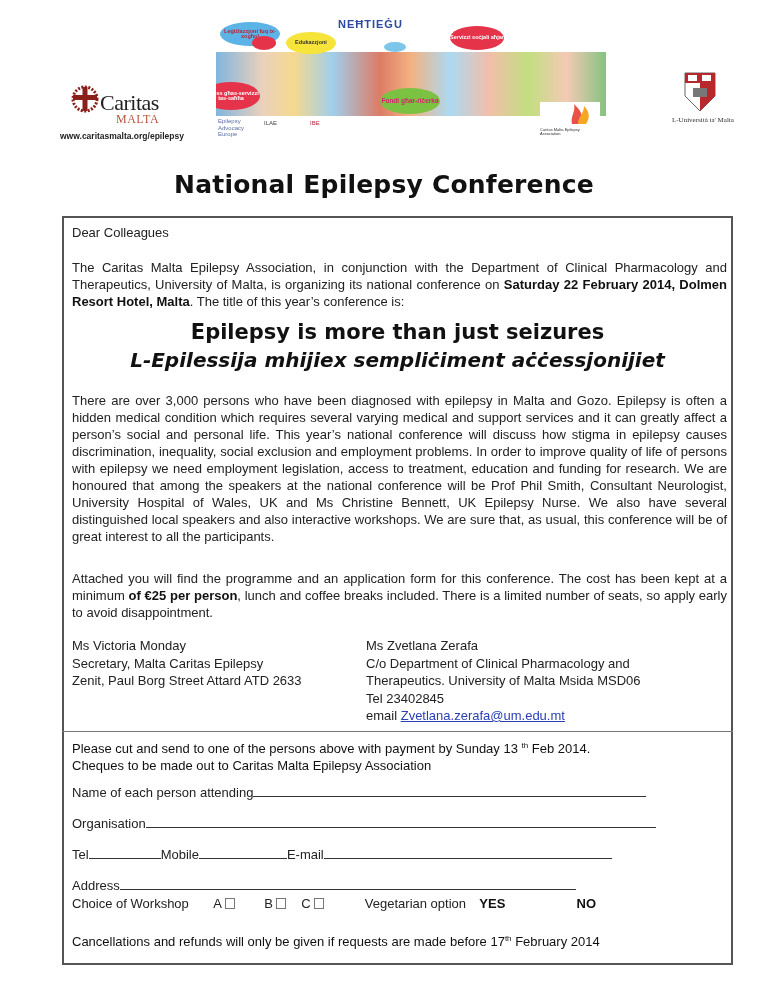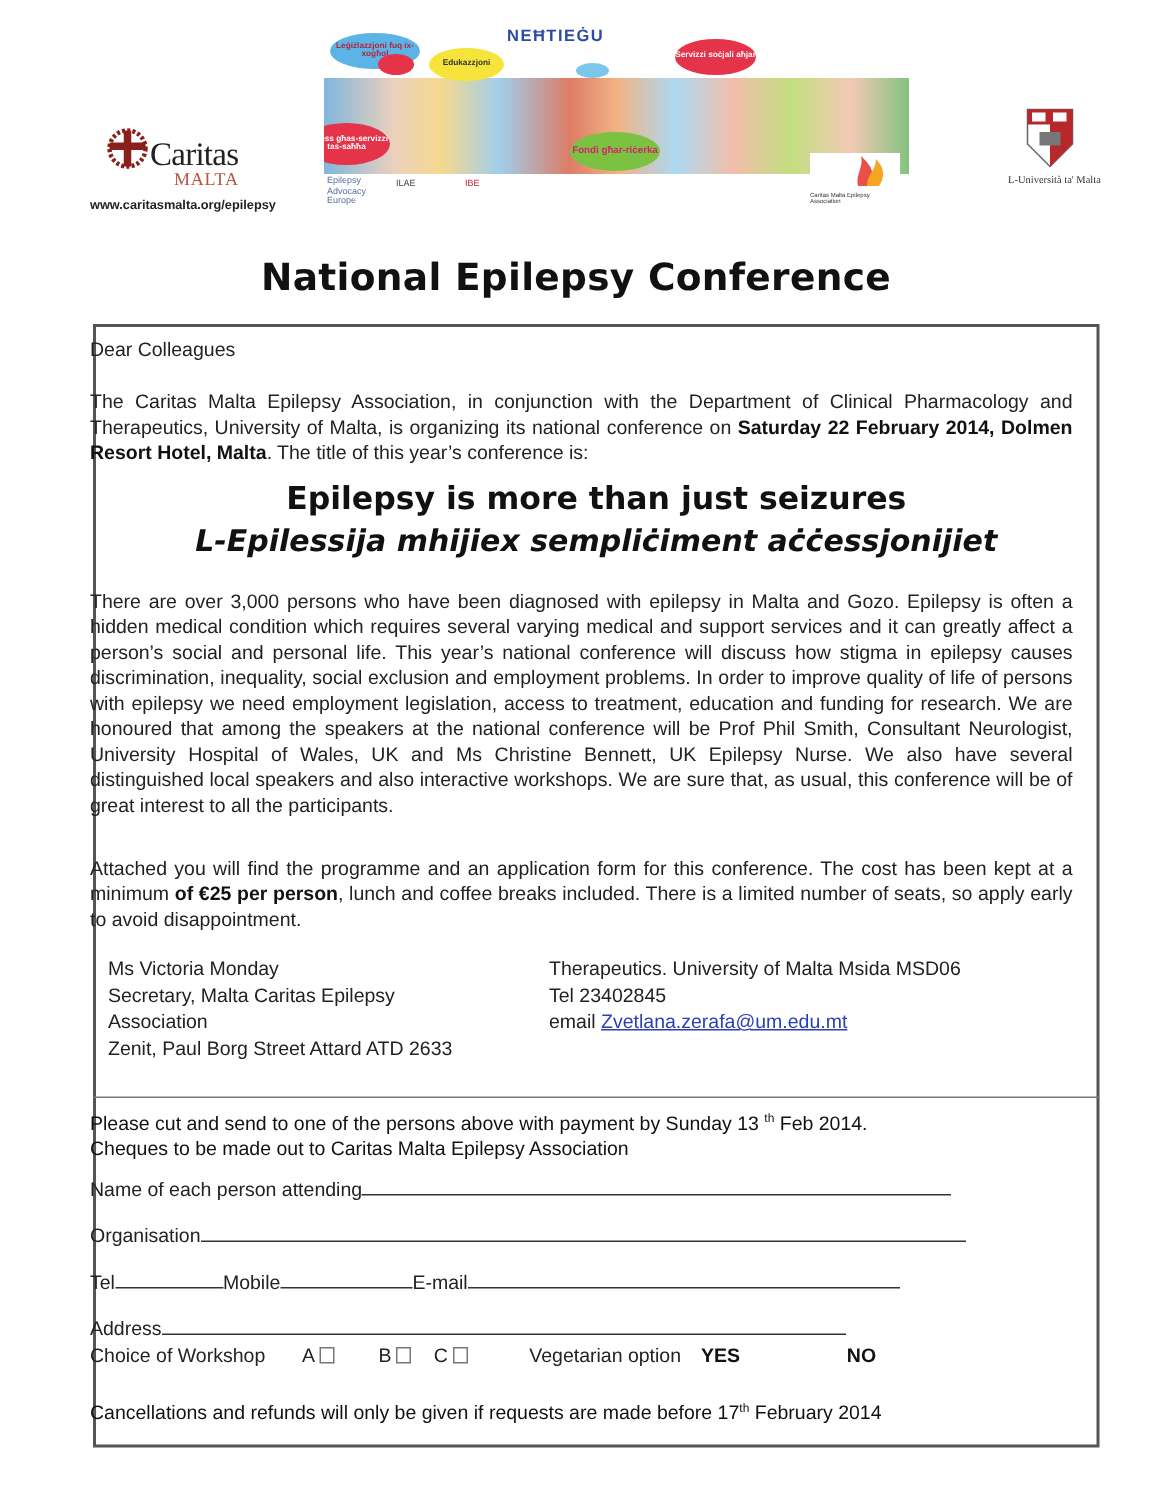--- a/index.html
+++ b/index.html
@@ -18,21 +18,21 @@
   #banner-title { position:absolute; left:122px; top:18px; font-size:11px; font-weight:bold; color:#2c4aa0; letter-spacing:1px; }
   .partner { position:absolute; font-size:6px; color:#5a6fa5; line-height:1.1; }
   #uni-logo { left:650px; top:72px; width:90px; height:60px;margin-left:22px; }
   .shield { position:absolute; left:12px; top:0; width:32px; height:40px; }
   .uni-name { position:absolute; left:0; top:44px; font-family:"Liberation Serif", serif; font-size:7px; color:#333; white-space:nowrap; }
   
   #doc-title { left:0; width:768px; top:170px; text-align:center; font-family:"DejaVu Sans", sans-serif; font-weight:bold; font-size:25px; color:#111; letter-spacing:0.2px; }
   
   #main-box { left:62px; top:216px; width:671px; height:749px; border:2px solid #555; box-sizing:border-box; }
   #box-divider { left:62px; top:731px; width:671px; height:1px; background:#777; }
-  .txt { position:absolute; left:60px; width:655px; font-size:13px; line-height:17px; color:#222; text-align:justify; }
+  .txt { position:absolute; left:72px; width:655px; font-size:13px; line-height:17px; color:#222; text-align:justify; }
   .b { font-weight:bold; color:#111; }
   #subtitle-en { left:62px; width:671px; top:320px; text-align:center; font-family:"DejaVu Sans", sans-serif; font-weight:bold; font-size:21px; color:#111; }
   #subtitle-mt { left:62px; width:671px; top:348px; text-align:center; font-family:"DejaVu Sans", sans-serif; font-weight:bold; font-style:italic; font-size:20px; color:#111; }
   .contact { position:absolute; font-size:13px; line-height:17.5px; color:#222; }
   a.mail { color:#2b3fb5; text-decoration:underline; }
   .field-line { display:inline-block; border-bottom:1px solid #333; height:12px; vertical-align:baseline; }
   .cb { display:inline-block; width:8px; height:9px; border:1px solid #777; margin-left:3px; vertical-align:-1px; }
   sup { font-size:8px; }
 </style>
 </head>
@@ -95,24 +95,25 @@
 <div id="subtitle-en" class="abs">Epilepsy is more than just seizures</div>
 <div id="subtitle-mt" class="abs">L-Epilessija mhijiex sempliċiment aċċessjonijiet</div>
 
 <div class="txt" style="top:392px;">There are over 3,000 persons who have been diagnosed with epilepsy in Malta and Gozo. Epilepsy is often a hidden medical condition which requires several varying medical and support services and it can greatly affect a person’s social and personal life. This year’s national conference will discuss how stigma in epilepsy causes discrimination, inequality, social exclusion and employment problems. In order to improve quality of life of persons with epilepsy we need employment legislation, access to treatment, education and funding for research. We are honoured that among the speakers at the national conference will  be Prof Phil Smith, Consultant Neurologist, University Hospital of Wales, UK and Ms Christine Bennett, UK Epilepsy Nurse. We also have several distinguished local speakers and also interactive workshops.  We are sure that, as usual, this conference will be of great interest to all the participants.</div>
 
 <div class="txt" style="top:570px;"><span>Attached you will find the programme and an application form for this conference. The cost has been kept at a minimum </span><span class="b">of €25 per person</span><span>, lunch and coffee breaks included. There is a limited number of seats, so apply early to avoid disappointment.</span></div>
 
 <div class="contact" style="left:72px;top:637px;width:290px;">
   <div>Ms Victoria Monday</div>
   <div>Secretary, Malta Caritas Epilepsy</div>
-  <div>Association</div>
   <div>Zenit, Paul Borg Street Attard ATD 2633</div>
 </div>
 <div class="contact" style="left:366px;top:637px;width:360px;">
+  <div>Ms Zvetlana Zerafa</div>
+  <div>C/o Department of Clinical Pharmacology and</div>
   <div>Therapeutics. University of Malta Msida MSD06</div>
   <div>Tel 23402845</div>
   <div><span>email </span><a class="mail">Zvetlana.zerafa@um.edu.mt</a></div>
 </div>
 
 <div class="txt" style="top:737px;color:#111;">
   <div><span>Please cut and send to one of the persons above with payment by Sunday 13 </span><sup>th</sup><span> Feb 2014.</span></div>
   <div>Cheques to be made out to Caritas Malta Epilepsy Association</div>
 </div>
 

